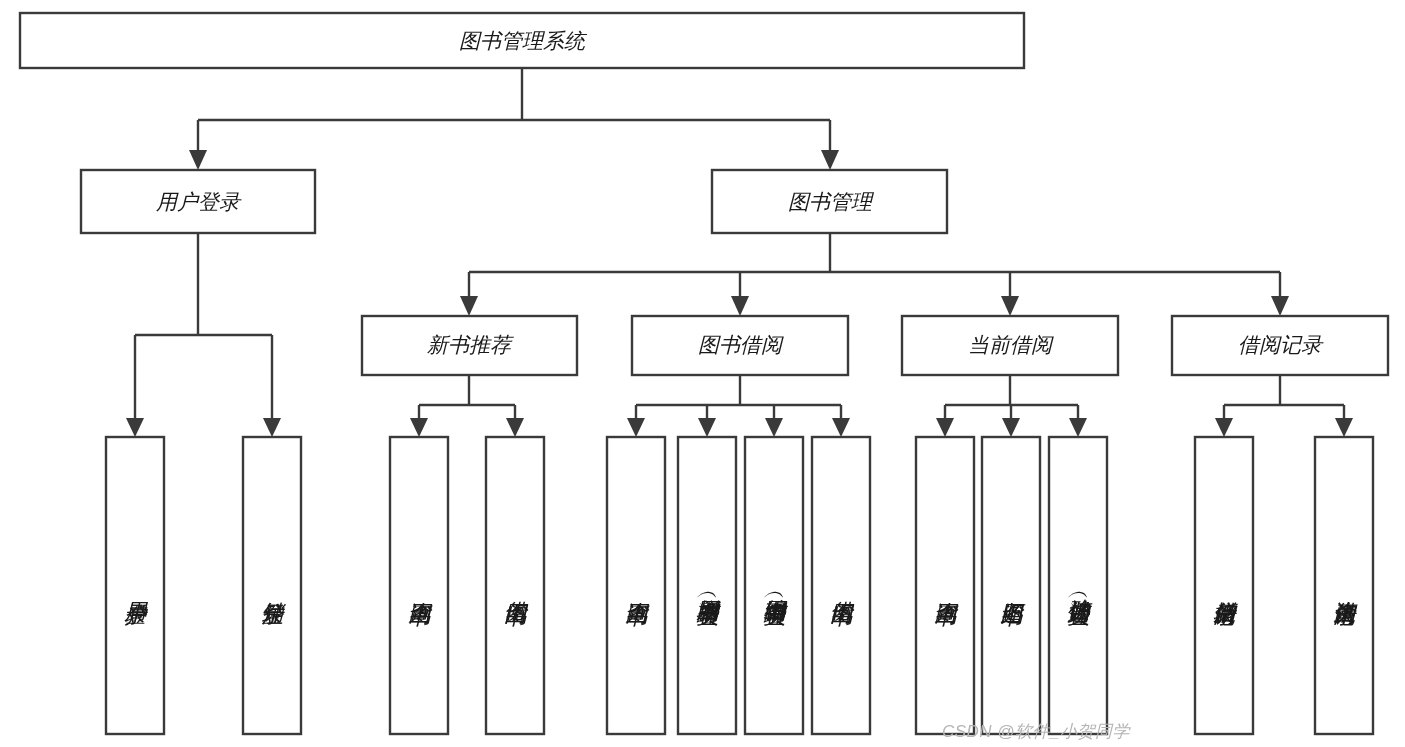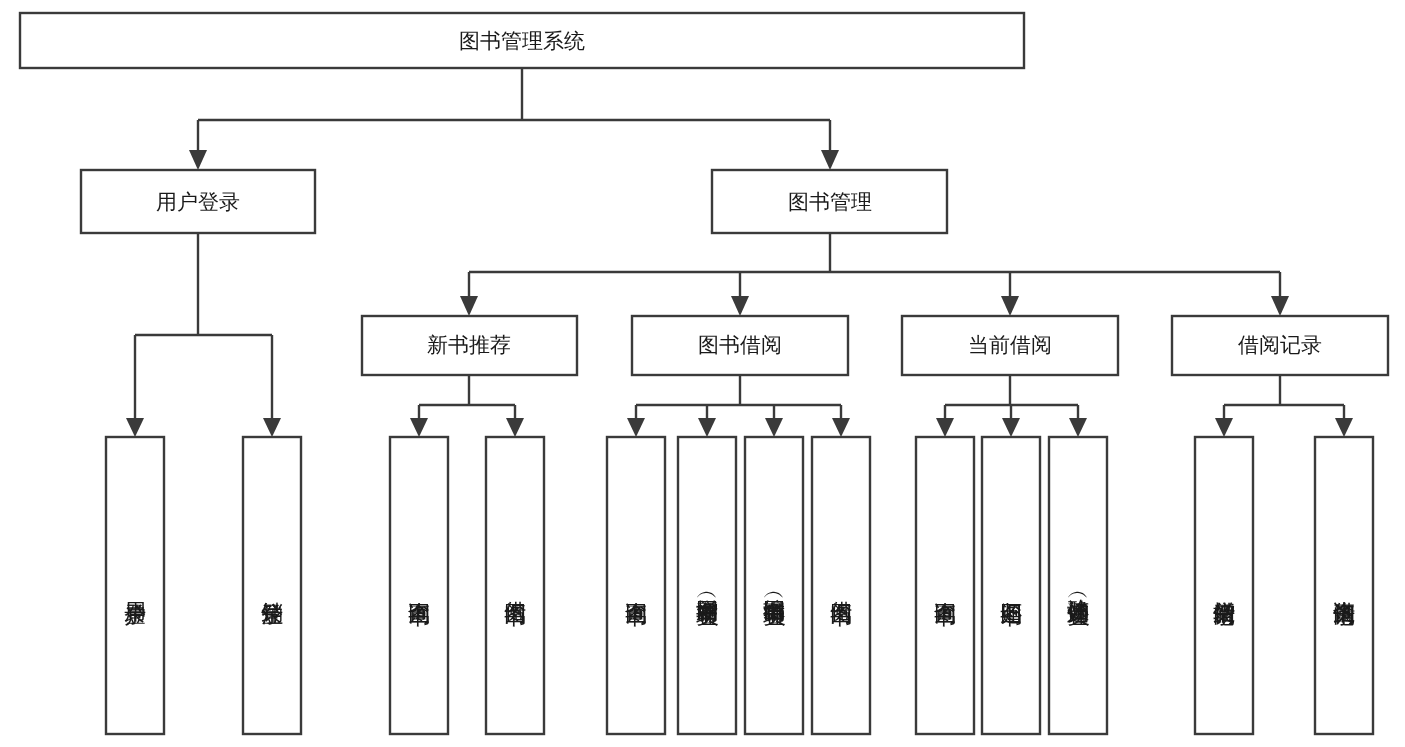--- a/index.html
+++ b/index.html
@@ -11,20 +11,21 @@
     width: 1405px;
     height: 747px;
     font-family: "Liberation Sans", "DejaVu Sans", sans-serif;
     overflow: hidden;
     position: relative;
   }
   #diagram-root {
     position: relative;
     width: 1142px;
     height: 747px;
+    font-style: italic;
   }
   svg#tree-svg {
     position: absolute;
     left: 0;
     top: 0;
     width: 1405px;
     height: 747px;
   }
   .node-box {
     fill: #ffffff;
@@ -207,14 +208,15 @@
   <div class="node-label-v" style="left:745px; top:437px; width:58px; height:297px;">编辑图书（管理员）</div>
   <div class="node-label-v" style="left:812px; top:437px; width:58px; height:297px;">借阅图书</div>
 
   <div class="node-label-v" style="left:916px; top:437px; width:58px; height:297px;">查询图书</div>
   <div class="node-label-v" style="left:982px; top:437px; width:58px; height:297px;">归还图书</div>
   <div class="node-label-v" style="left:1049px; top:437px; width:58px; height:297px;">确认归还（管理员）</div>
 
   <div class="node-label-v" style="left:1195px; top:437px; width:58px; height:297px;">新增借阅记录</div>
   <div class="node-label-v" style="left:1315px; top:437px; width:58px; height:297px;">查询借阅记录</div>
 
+  <div class="watermark">CSDN @软件_小贺同学</div>
 
 </div>
 
 </body></html>

